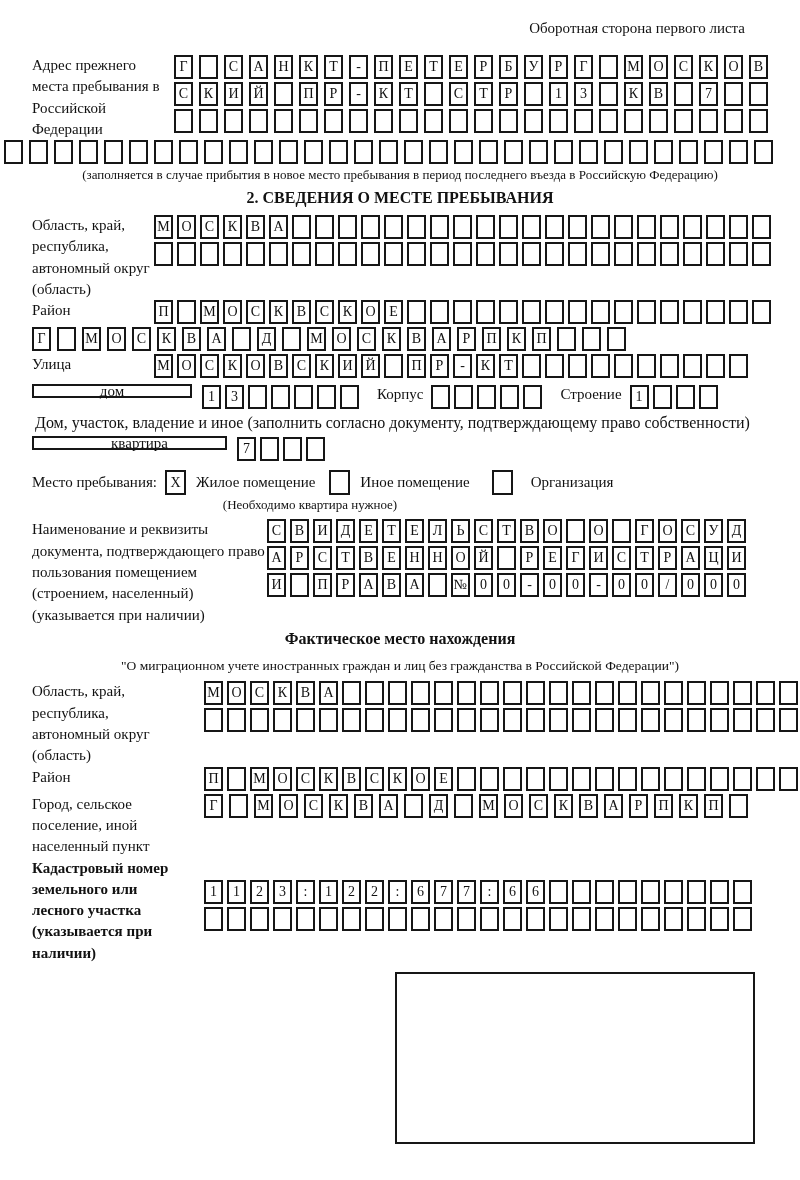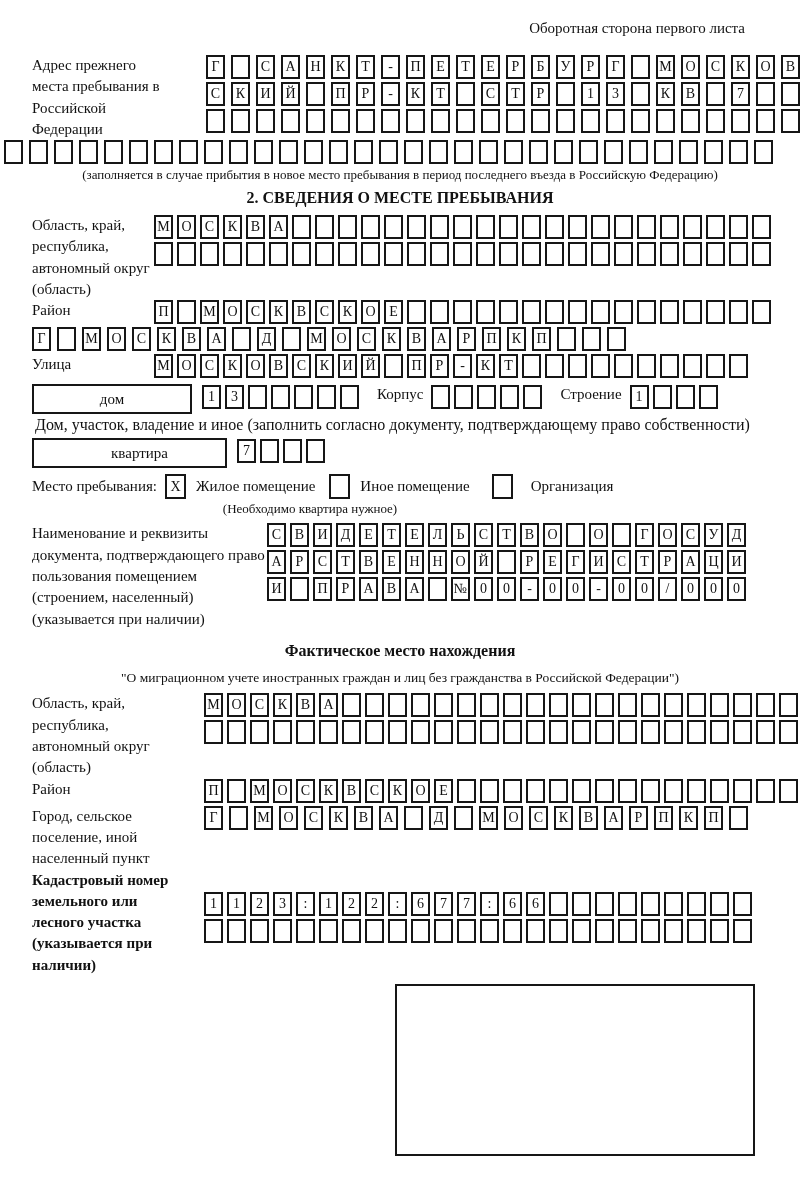--- a/index.html
+++ b/index.html
@@ -22,21 +22,21 @@
 
   .cells{ display:flex; flex:none; margin-bottom:3px; }
   .cell{ box-sizing:content-box; width:15px; height:20px; border:2px solid #161616; margin-right:4px;
          display:flex; align-items:center; justify-content:center;
          font-size:14px; line-height:1; flex:none; background:#fff; }
   .wide .cell{ margin-right:6px; }
 
   .note{ text-align:center; font-size:13px; margin-top:2px; }
   .title{ text-align:center; font-size:16px; font-weight:bold; margin:6px 0 8px 0; }
 
-  .textbox{ box-sizing:border-box; border:2px solid #161616; height:30px; display:flex;
+  .textbox{ box-sizing:border-box; border:2px solid #161616; height:14px; display:flex;
             align-items:center; justify-content:center; font-size:15px; flex:none; }
   .tb160{ width:160px; }
   .tb195{ width:195px;padding-left:20px; }
   .inline-lbl{ font-size:15px; margin:2px 8px 0 14px; flex:none; }
 
   .stay{ font-size:15px; align-items:center; margin-top:6px; }
   .chk{ box-sizing:content-box; width:17px; height:21px; border:2px solid #161616; display:flex;
         align-items:center; justify-content:center; font-size:14px; margin:0 10px 0 14px; flex:none; }
   .chk.first{ margin-left:8px; }
   .stay-note{ font-size:13px; margin:2px 0 6px 150px; width:320px; text-align:center; }
@@ -50,21 +50,21 @@
   .stamp-wrap{ margin:8px 0 0 395px; width:362px; }
   .stamp-box{ box-sizing:border-box; width:360px; height:172px; border:2px solid #161616; background:#fff; }
 </style>
 </head>
 <body>
 
 <div class="page">
 
   <div class="corner-note">Оборотная сторона первого листа</div>
 
-  <div class="frow ml32" style="margin-top:18px;gap:32px;">
+  <div class="frow ml32" style="margin-top:18px;">
     <div class="lbl w142">Адрес прежнего места пребывания в Российской Федерации</div>
     <div>
       <div class="cells wide">
           <span class="cell">Г</span>
           <span class="cell"></span>
           <span class="cell">С</span>
           <span class="cell">А</span>
           <span class="cell">Н</span>
           <span class="cell">К</span>
           <span class="cell">Т</span>
@@ -453,21 +453,21 @@
           <span class="cell">0</span>
           <span class="cell">0</span>
           <span class="cell">/</span>
           <span class="cell">0</span>
           <span class="cell">0</span>
           <span class="cell">0</span>
         </div>
     </div>
   </div>
 
-  <div class="title" style="margin-top:12px;">Фактическое место нахождения</div>
+  <div class="title" style="margin-top:4px;">Фактическое место нахождения</div>
   <div class="center-note gap6">"О миграционном учете иностранных граждан и лиц без гражданства в Российской Федерации")</div>
 
   <div class="frow ml32">
     <div class="lbl w172 pr40">Область, край, республика, автономный округ (область)</div>
     <div>
       <div class="cells">
           <span class="cell">М</span>
           <span class="cell">О</span>
           <span class="cell">С</span>
           <span class="cell">К</span>

